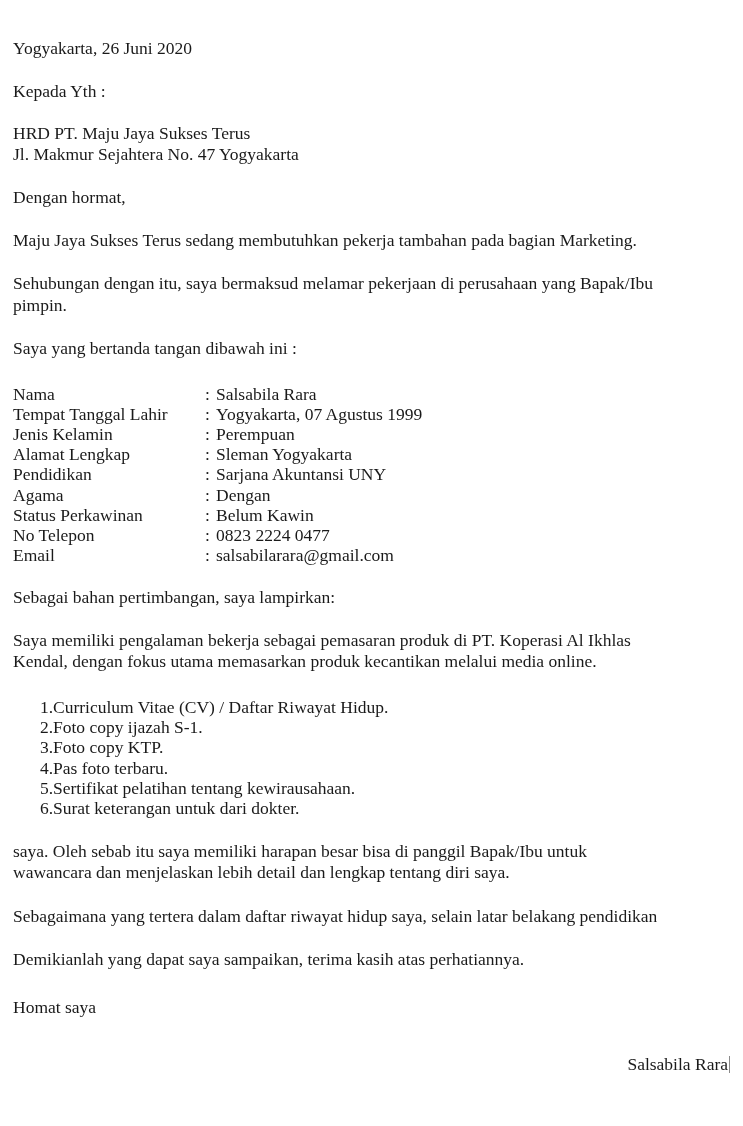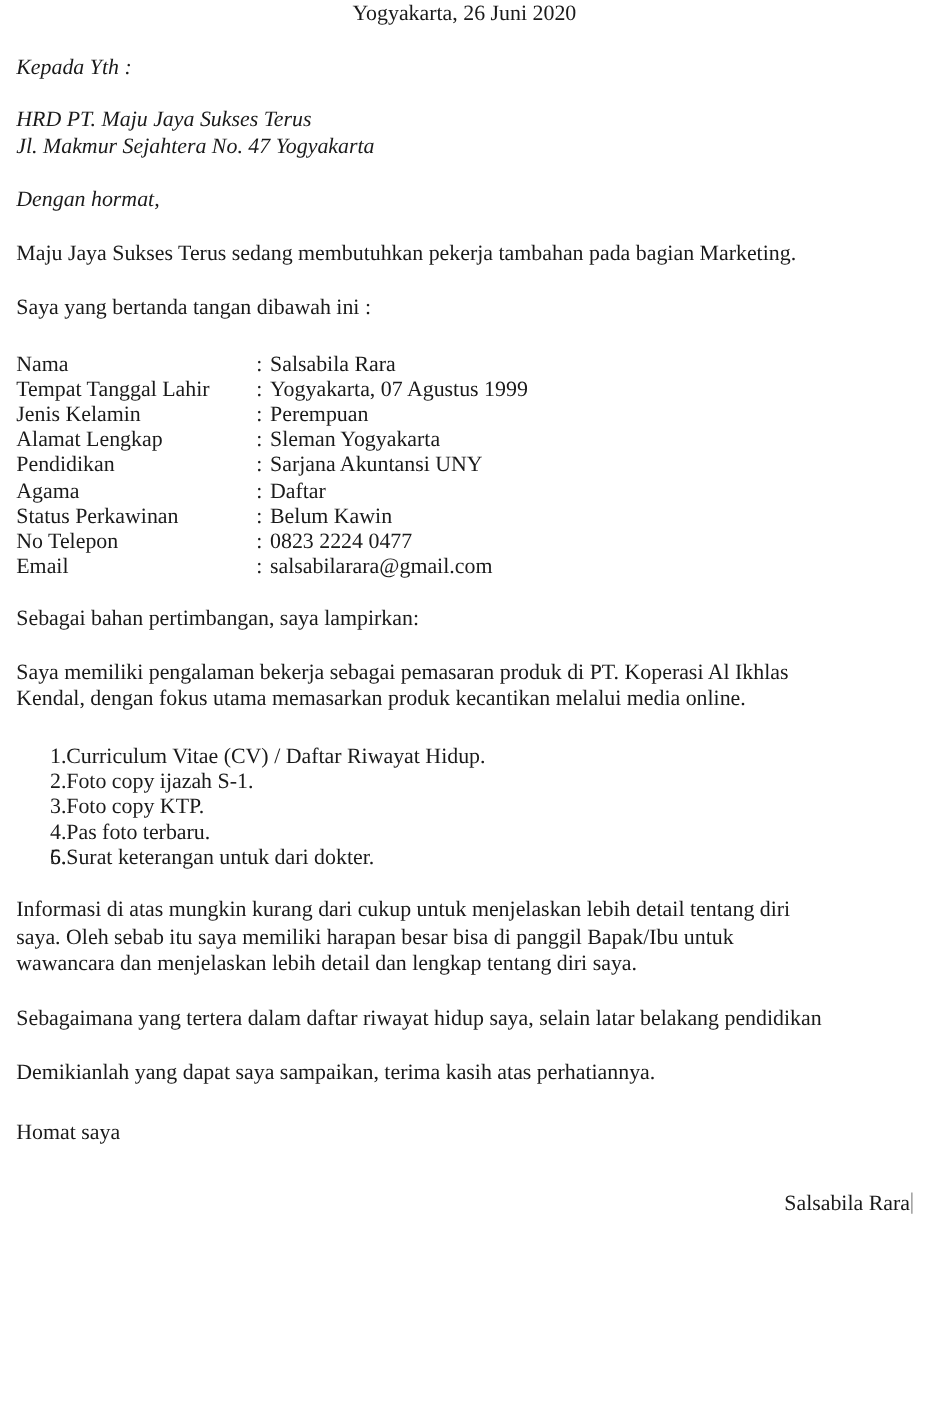--- a/index.html
+++ b/index.html
@@ -19,27 +19,27 @@
     width: 743px;
     height: 1126px;
     box-sizing: border-box;
     padding: 0 13px;
     font-size: 17.5px;
     line-height: 20.5px;
   }
 
   
   .date-line {
-    text-align: center;
+    text-align: left;
+    margin-top: 38px;
   }
 
   
   .block {
     margin-top: 22px;
-    font-style: italic;
   }
   .line {
     display: block;
     white-space: pre-wrap;
   }
 
   
   .recipient .line { line-height: 21px; }
 
   
@@ -119,20 +119,24 @@
     <span class="line">HRD PT. Maju Jaya Sukses Terus</span>
     <span class="line">Jl. Makmur Sejahtera No. 47 Yogyakarta</span>
   </div>
 
   <div class="block">Dengan hormat,</div>
 
   <div class="para-block">
     <span class="line">Maju Jaya Sukses Terus sedang membutuhkan pekerja tambahan pada bagian Marketing.</span>
   </div>
 
+  <div class="para-block">
+    <span class="line">Sehubungan dengan itu, saya bermaksud melamar pekerjaan di perusahaan yang Bapak/Ibu</span>
+    <span class="line">pimpin.</span>
+  </div>
 
   <div class="para-block">Saya yang bertanda tangan dibawah ini :</div>
 
   <table class="data-table">
     <tbody>
       <tr>
         <td class="label">Nama</td>
         <td class="sep">:</td>
         <td class="value">Salsabila Rara</td>
       </tr>
@@ -152,21 +156,21 @@
         <td class="value">Sleman Yogyakarta</td>
       </tr>
       <tr>
         <td class="label">Pendidikan</td>
         <td class="sep">:</td>
         <td class="value">Sarjana Akuntansi UNY</td>
       </tr>
       <tr>
         <td class="label">Agama</td>
         <td class="sep">:</td>
-        <td class="value">Daftar</td>
+        <td class="value">Dengan</td>
       </tr>
       <tr>
         <td class="label">Status Perkawinan</td>
         <td class="sep">:</td>
         <td class="value">Belum Kawin</td>
       </tr>
       <tr>
         <td class="label">No Telepon</td>
         <td class="sep">:</td>
         <td class="value">0823 2224 0477</td>
@@ -198,29 +202,29 @@
     <li>
       <span class="num">3.</span>
       <span class="txt">Foto copy KTP.</span>
     </li>
     <li>
       <span class="num">4.</span>
       <span class="txt">Pas foto terbaru.</span>
     </li>
     <li>
       <span class="num">5.</span>
+      <span class="txt">Sertifikat pelatihan tentang kewirausahaan.</span>
     </li>
     <li>
       <span class="num">6.</span>
       <span class="txt">Surat keterangan untuk dari dokter.</span>
     </li>
   </ol>
 
   <div class="para-block">
-    <span class="line">Informasi di atas mungkin kurang dari cukup untuk menjelaskan lebih detail tentang diri</span>
     <span class="line">saya. Oleh sebab itu saya memiliki harapan besar bisa di panggil Bapak/Ibu untuk</span>
     <span class="line">wawancara dan menjelaskan lebih detail dan lengkap tentang diri saya.</span>
   </div>
 
   <div class="para-block">
     <span class="line">Sebagaimana yang tertera dalam daftar riwayat hidup saya, selain latar belakang pendidikan</span>
   </div>
 
   <div class="para-block">
     <span class="line">Demikianlah yang dapat saya sampaikan, terima kasih atas perhatiannya.</span>

